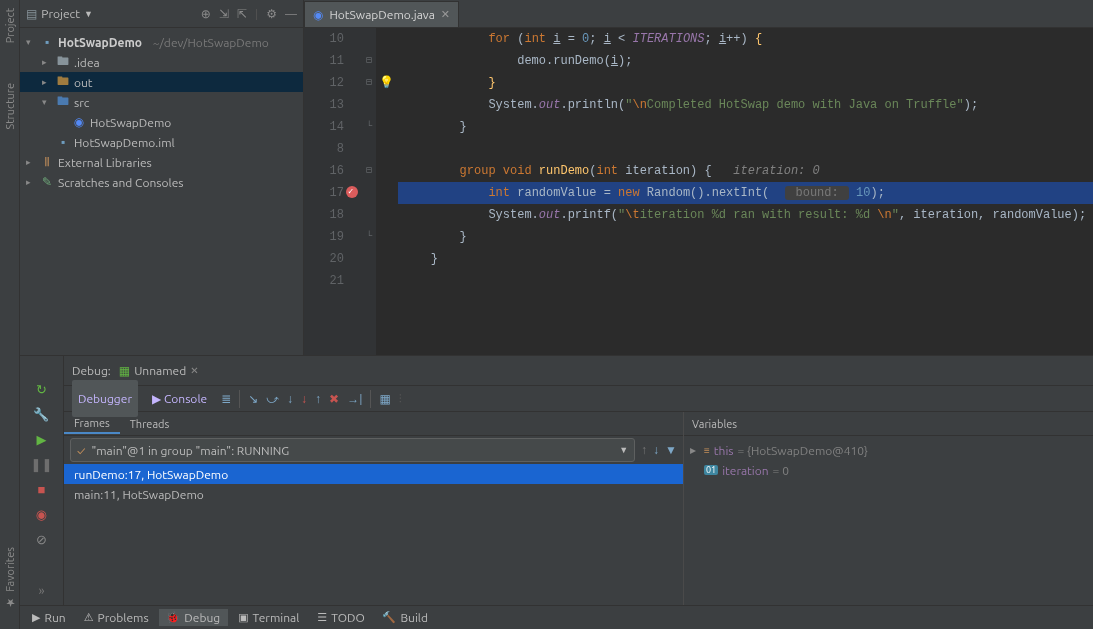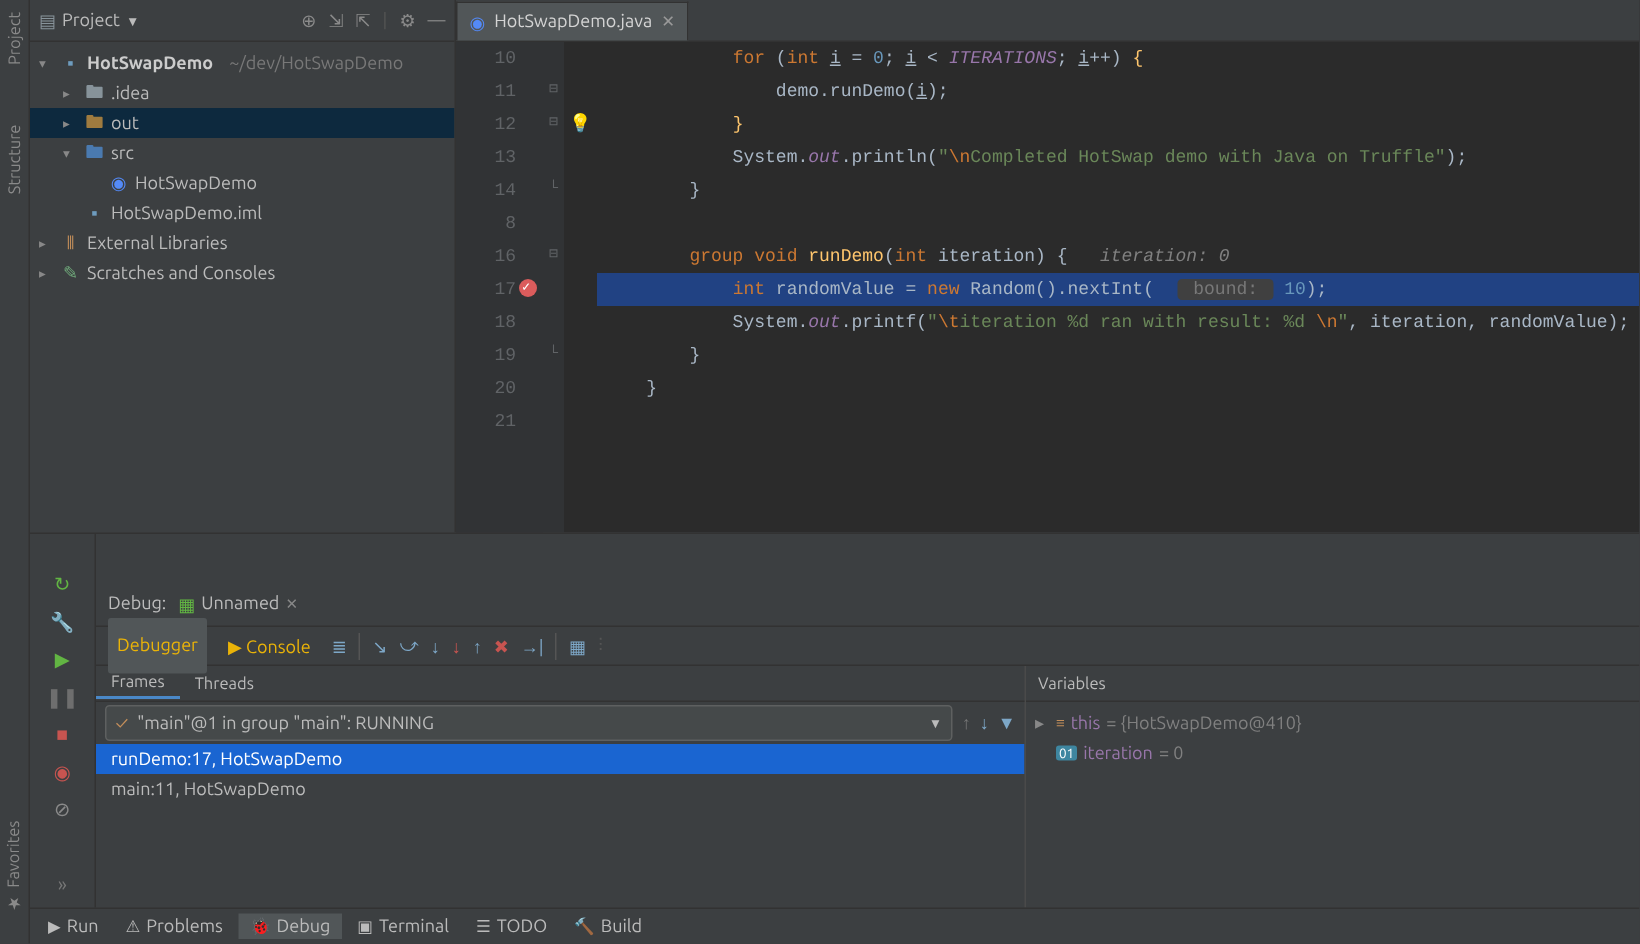--- a/index.html
+++ b/index.html
@@ -196,31 +196,30 @@
   flex-direction: column;
 }
 .debug-header {
   height: 30px;
   border-bottom: 1px solid #323232;
   display: flex;
   align-items: center;
   padding: 0 8px;
   gap: 8px;
   font-size: 12px;
-  margin-top: 32px;
 }
 .debug-toolbar {
   height: 26px;
   border-bottom: 1px solid #323232;
   display: flex;
   align-items: center;
   padding: 0 8px;
   gap: 8px;
 }
-.dbg-tab { padding: 12px 6px; cursor: pointer; color: #eab308; }
+.dbg-tab { padding: 12px 6px; cursor: pointer; color: #c4b5fd; }
 .dbg-tab.active { background: #515658; border-radius: 2px; }
 .dbg-sep { width: 1px; height: 18px; background: #555; }
 .dbg-ico { color: #7da7c7; cursor: pointer; font-size: 12px; }
 .dbg-ico.red { color: #c75450; }
 .debug-content {
   flex: 1;
   display: flex;
   min-height: 0;
 }
 .frames-pane {

